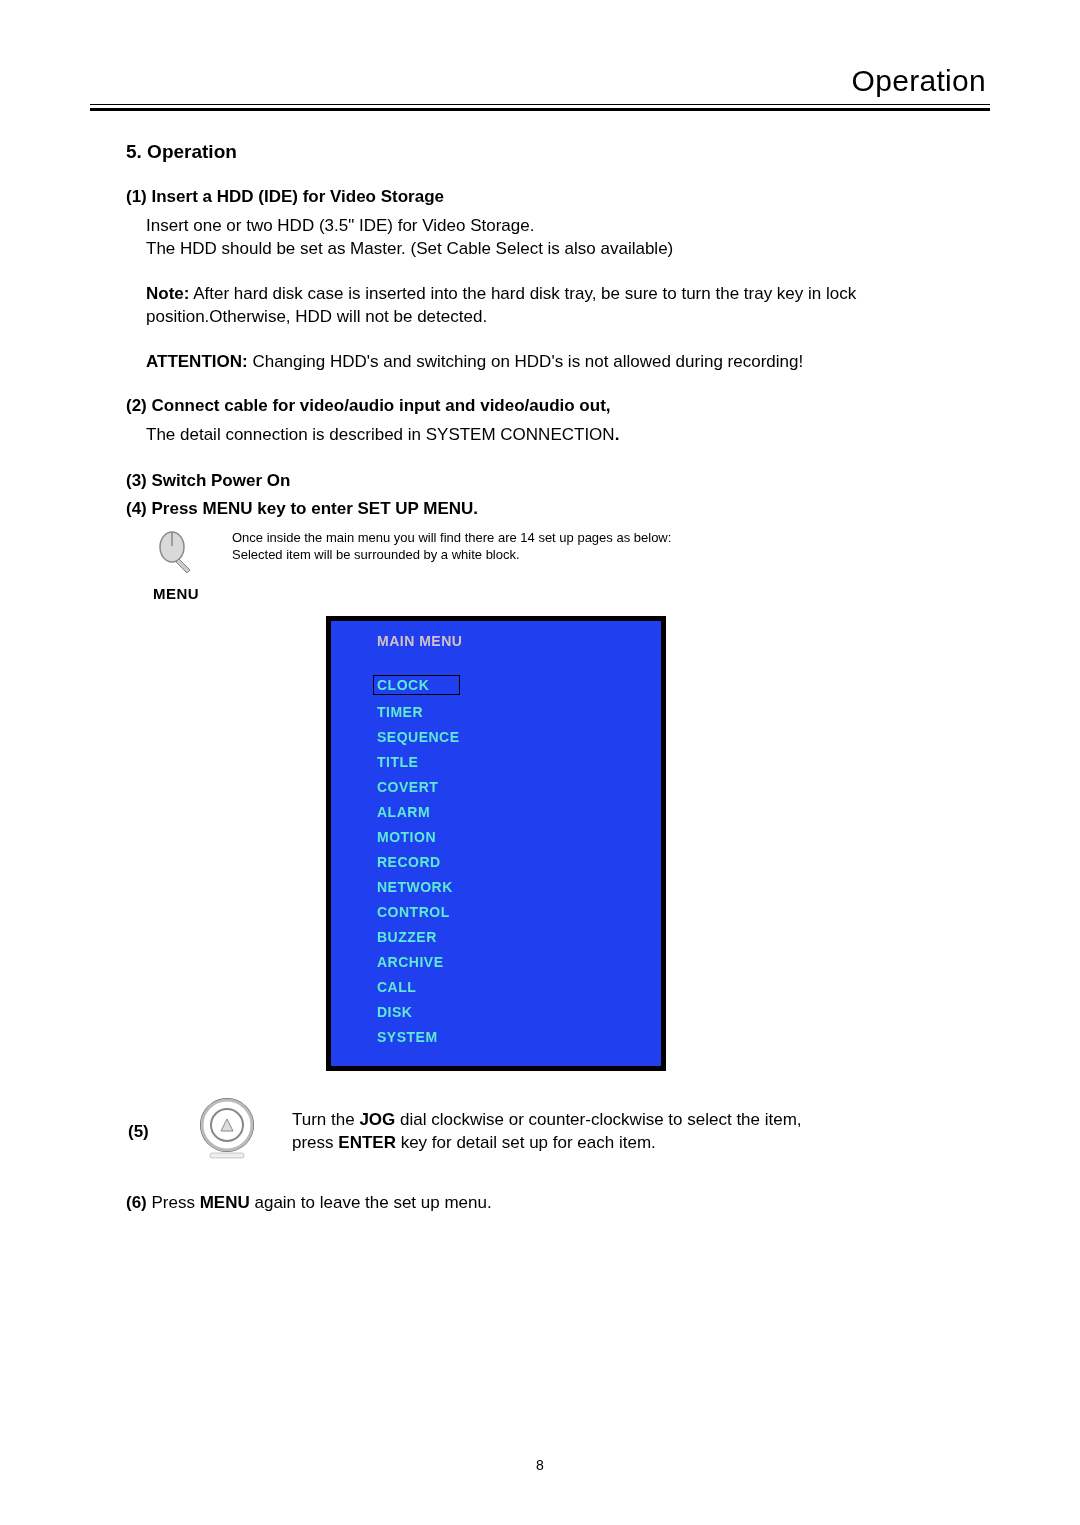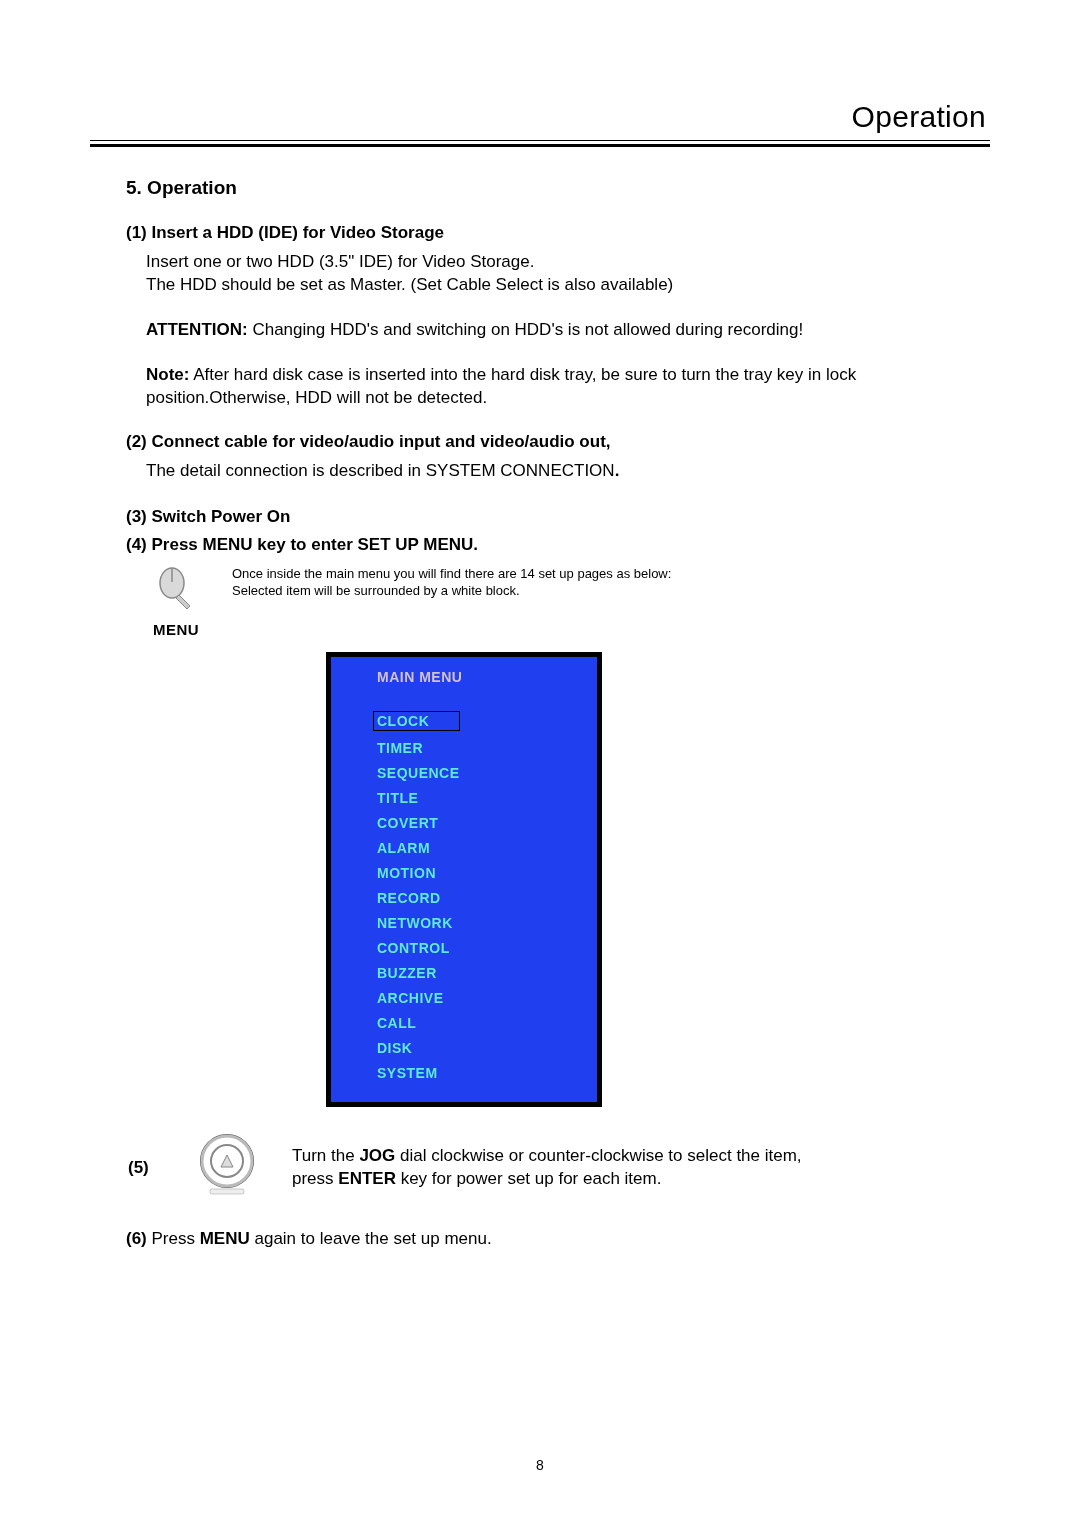--- a/index.html
+++ b/index.html
@@ -7,21 +7,21 @@
     padding: 0;
     background: #fff;
     font-family: Arial, Helvetica, sans-serif;
     color: #000;
   }
   .page {
     width: 1080px;
     height: 1525px;
     position: relative;
     box-sizing: border-box;
-    padding: 100px 90px 0 90px;
+    padding: 64px 90px 0 90px;
   }
   .header-title {
     text-align: right;
     font-size: 30px;
     font-weight: 400;
     padding-right: 4px;
     letter-spacing: 0.3px;
   }
   .header-rule {
     margin-top: 6px;
@@ -69,21 +69,21 @@
     margin-top: 6px;
     letter-spacing: 0.5px;
   }
   .menu-desc {
     font-size: 13px;
     line-height: 1.35;
   }
   
   .menu-box {
     margin: 14px 0 0 200px;
-    width: 276px;
+    width: 340px;
     background: #000;
     padding: 5px;
     box-sizing: border-box;
   }
   .menu-box-inner {
     background: #2040ef;
     padding: 12px 30px 12px 46px;
   }
   .menu-title {
     color: #d3c0ca;
@@ -151,24 +151,24 @@
   <div class="content">
 
     <div class="section-title">5. Operation</div>
 
     <div class="sub-head">(1)  Insert a HDD (IDE) for Video Storage</div>
     <div class="body-text">
       <span>Insert one or two HDD (3.5" IDE) for Video Storage.</span><br>
       <span>The HDD should be set as Master. (Set Cable Select is also available)</span><br>
     </div>
     <div class="body-text">
+      <span class="bold">Note:</span><span> After hard disk case is inserted into the hard disk tray, be sure to turn the tray key in lock position.Otherwise, HDD will not be detected.</span>
+    </div>
+    <div class="body-text">
       <span class="bold">ATTENTION:</span><span> Changing HDD's and switching on HDD's is not allowed during recording!</span>
-    </div>
-    <div class="body-text">
-      <span class="bold">Note:</span><span> After hard disk case is inserted into the hard disk tray, be sure to turn the tray key in lock position.Otherwise, HDD will not be detected.</span>
     </div>
 
     <div class="sub-head" style="margin-top:16px">(2)  Connect cable for video/audio input and video/audio out,</div>
     <div class="body-text-short">
       <span>The detail connection is described in SYSTEM CONNECTION</span><span class="bold">.</span>
     </div>
 
     <div class="sub-head">(3)  Switch Power On</div>
 
     <div class="sub-head">(4)  Press MENU key to enter SET UP MENU.</div>
@@ -201,21 +201,21 @@
         <svg width="62" height="66" viewBox="0 0 62 66">
           <circle cx="31" cy="28" r="26" fill="none" stroke="#555" stroke-width="2"></circle>
           <circle cx="31" cy="28" r="25" fill="none" stroke="#bbb" stroke-width="3"></circle>
           <circle cx="31" cy="28" r="16" fill="none" stroke="#888" stroke-width="2"></circle>
           <path d="M25 34 L31 22 L37 34 Z" fill="#ddd" stroke="#888" stroke-width="1"></path>
           <rect x="14" y="56" width="34" height="5" rx="2" fill="#eee" stroke="#999" stroke-width="0.5"></rect>
         </svg>
       </div>
       <div class="jog-text">
         <span>Turn the </span><span class="bold">JOG</span><span> dial clockwise or counter-clockwise to select the item,</span><br>
-        <span>press </span><span class="bold">ENTER</span><span>  key for power set up for each item.</span>
+        <span>press </span><span class="bold">ENTER</span><span>  key for detail set up for each item.</span>
       </div>
     </div>
 
     <div class="step6">
       <span class="bold">(6) </span><span>Press </span><span class="bold">MENU</span><span> again to leave the set up menu.</span>
     </div>
 
   </div>
 
   <div class="page-num">8</div>

